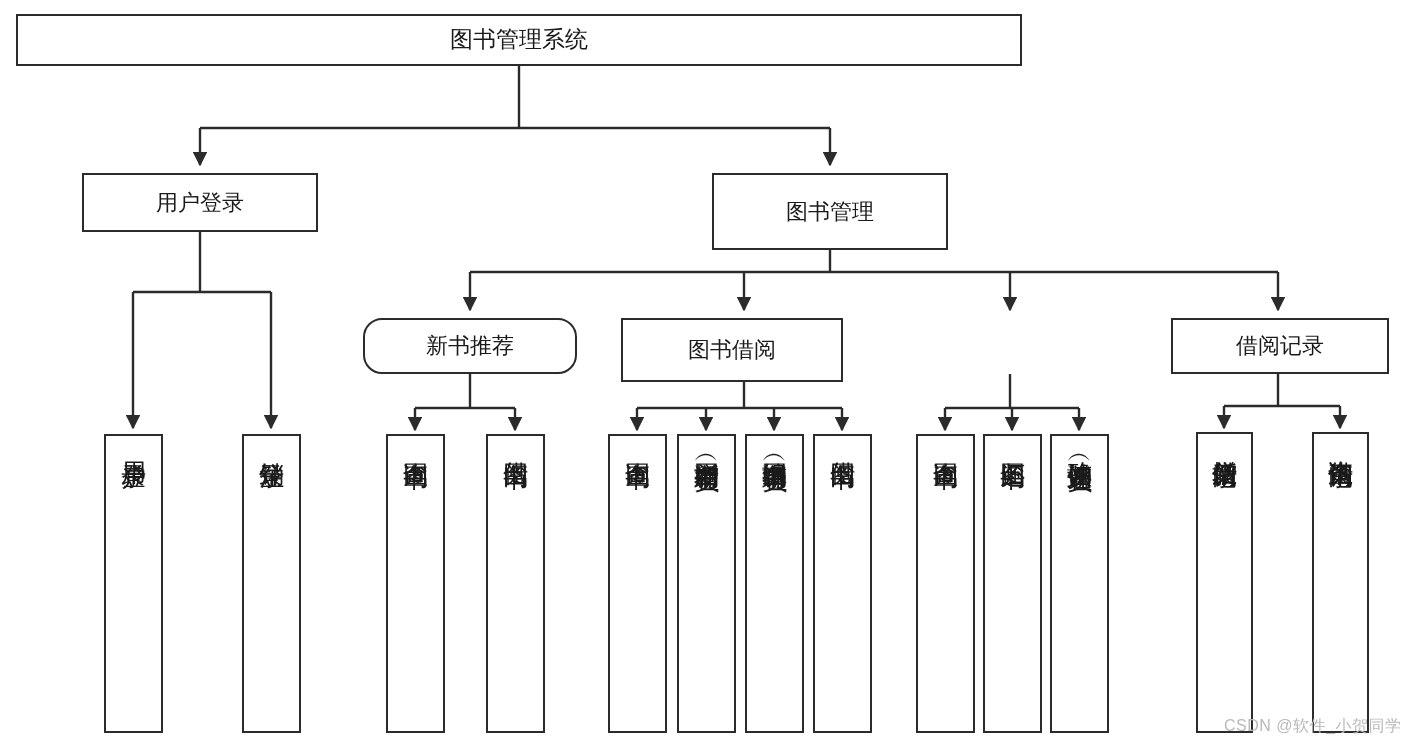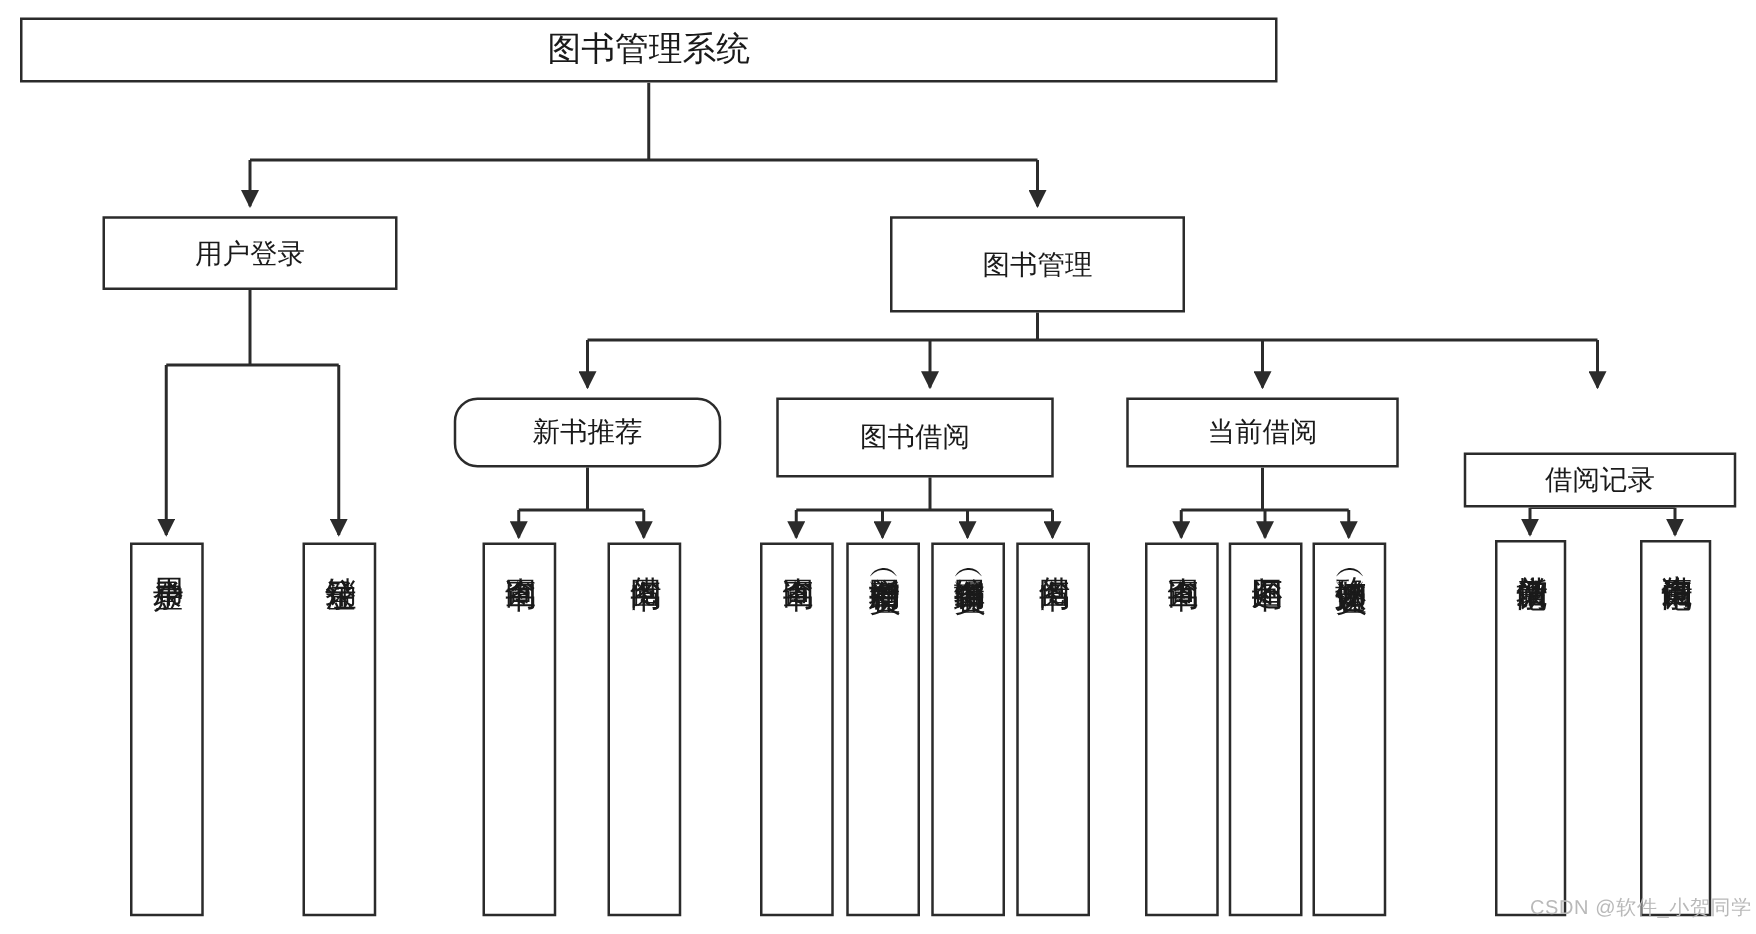--- a/index.html
+++ b/index.html
@@ -41,21 +41,21 @@
     display: block;
     text-align: center;
     line-height: 1.18;
     white-space: nowrap;
   }
   
   .node.horizontal .node-label {
     font-size: 22px;
   }
   .node.root .node-label {
-    font-size: 27px;
+    font-size: 23px;
   }
   
   .node.vertical {
     align-items: flex-start;
     justify-content: center;
     padding-top: 6px;
   }
   .node.vertical .node-label {
     writing-mode: vertical-rl;
     text-orientation: upright;
@@ -144,25 +144,22 @@
   </div>
 
   <div class="node horizontal" style="left:363px; top:318px; width:214px; height:56px;border-radius:19px;">
     <span class="node-label">新书推荐</span>
   </div>
 
   <div class="node horizontal" style="left:621px; top:318px; width:222px; height:64px;">
     <span class="node-label">图书借阅</span>
   </div>
 
-  <div class="node horizontal" style="left:901px; top:318px; width:218px; height:56px;">
-    <span class="node-label">当前借阅</span>
-  </div>
-
-  <div class="node horizontal" style="left:1171px; top:318px; width:218px; height:44px;margin-top:44px;">
+
+  <div class="node horizontal" style="left:1171px; top:318px; width:218px; height:56px;">
     <span class="node-label">借阅记录</span>
   </div>
 
   <div class="node vertical" style="left:104px; top:434px; width:59px; height:299px;">
     <span class="node-label">用户登录</span>
   </div>
 
   <div class="node vertical" style="left:242px; top:434px; width:59px; height:299px;">
     <span class="node-label">注销登录</span>
   </div>

